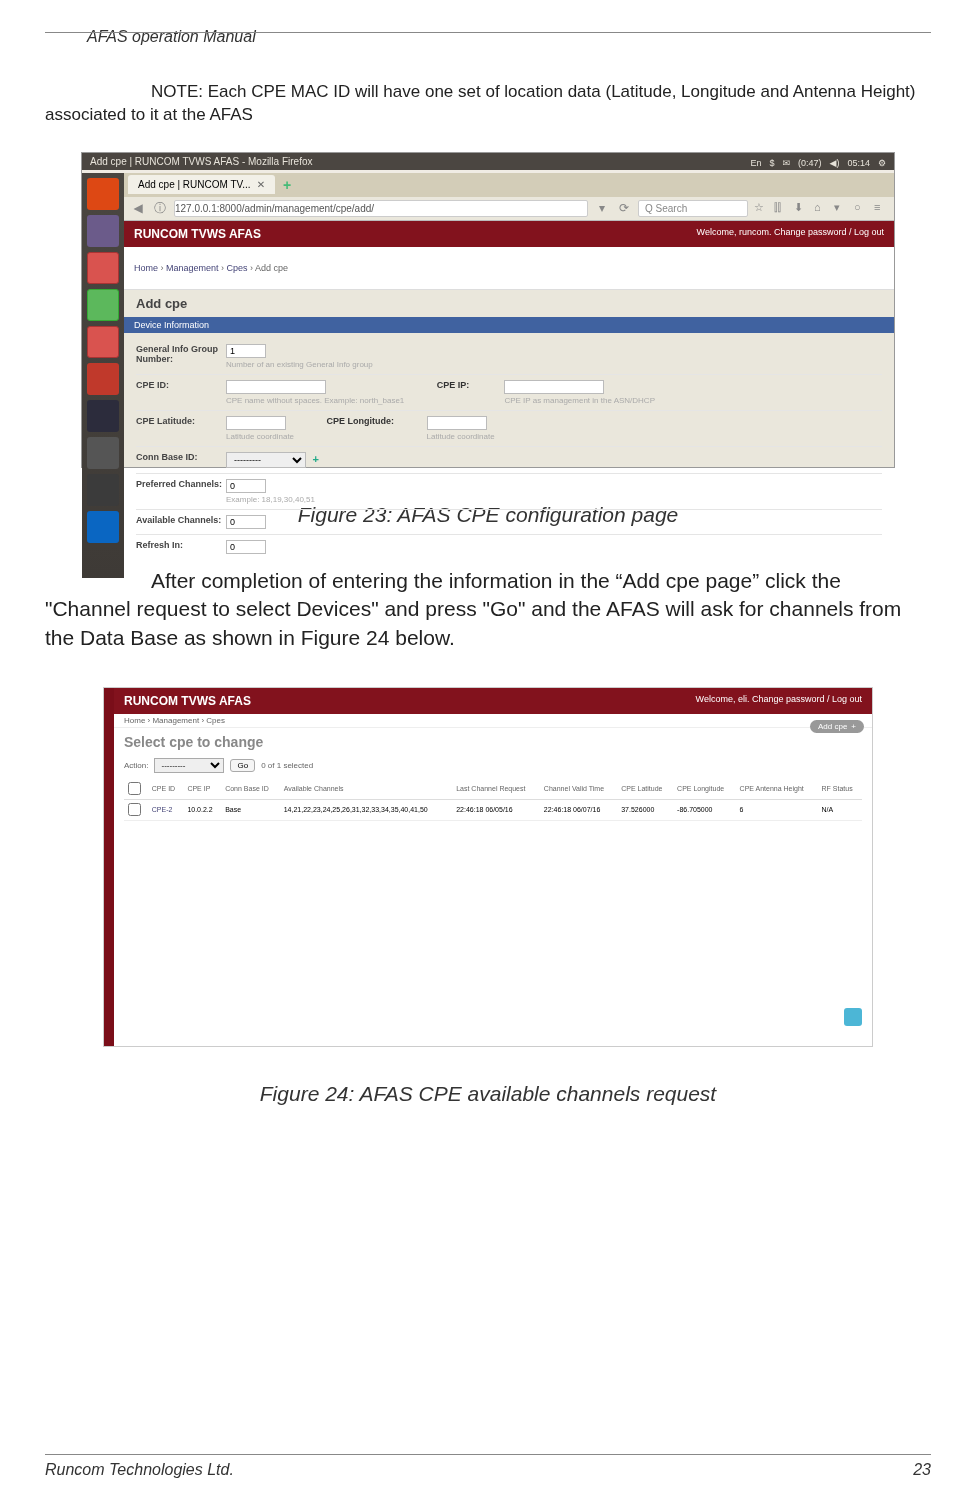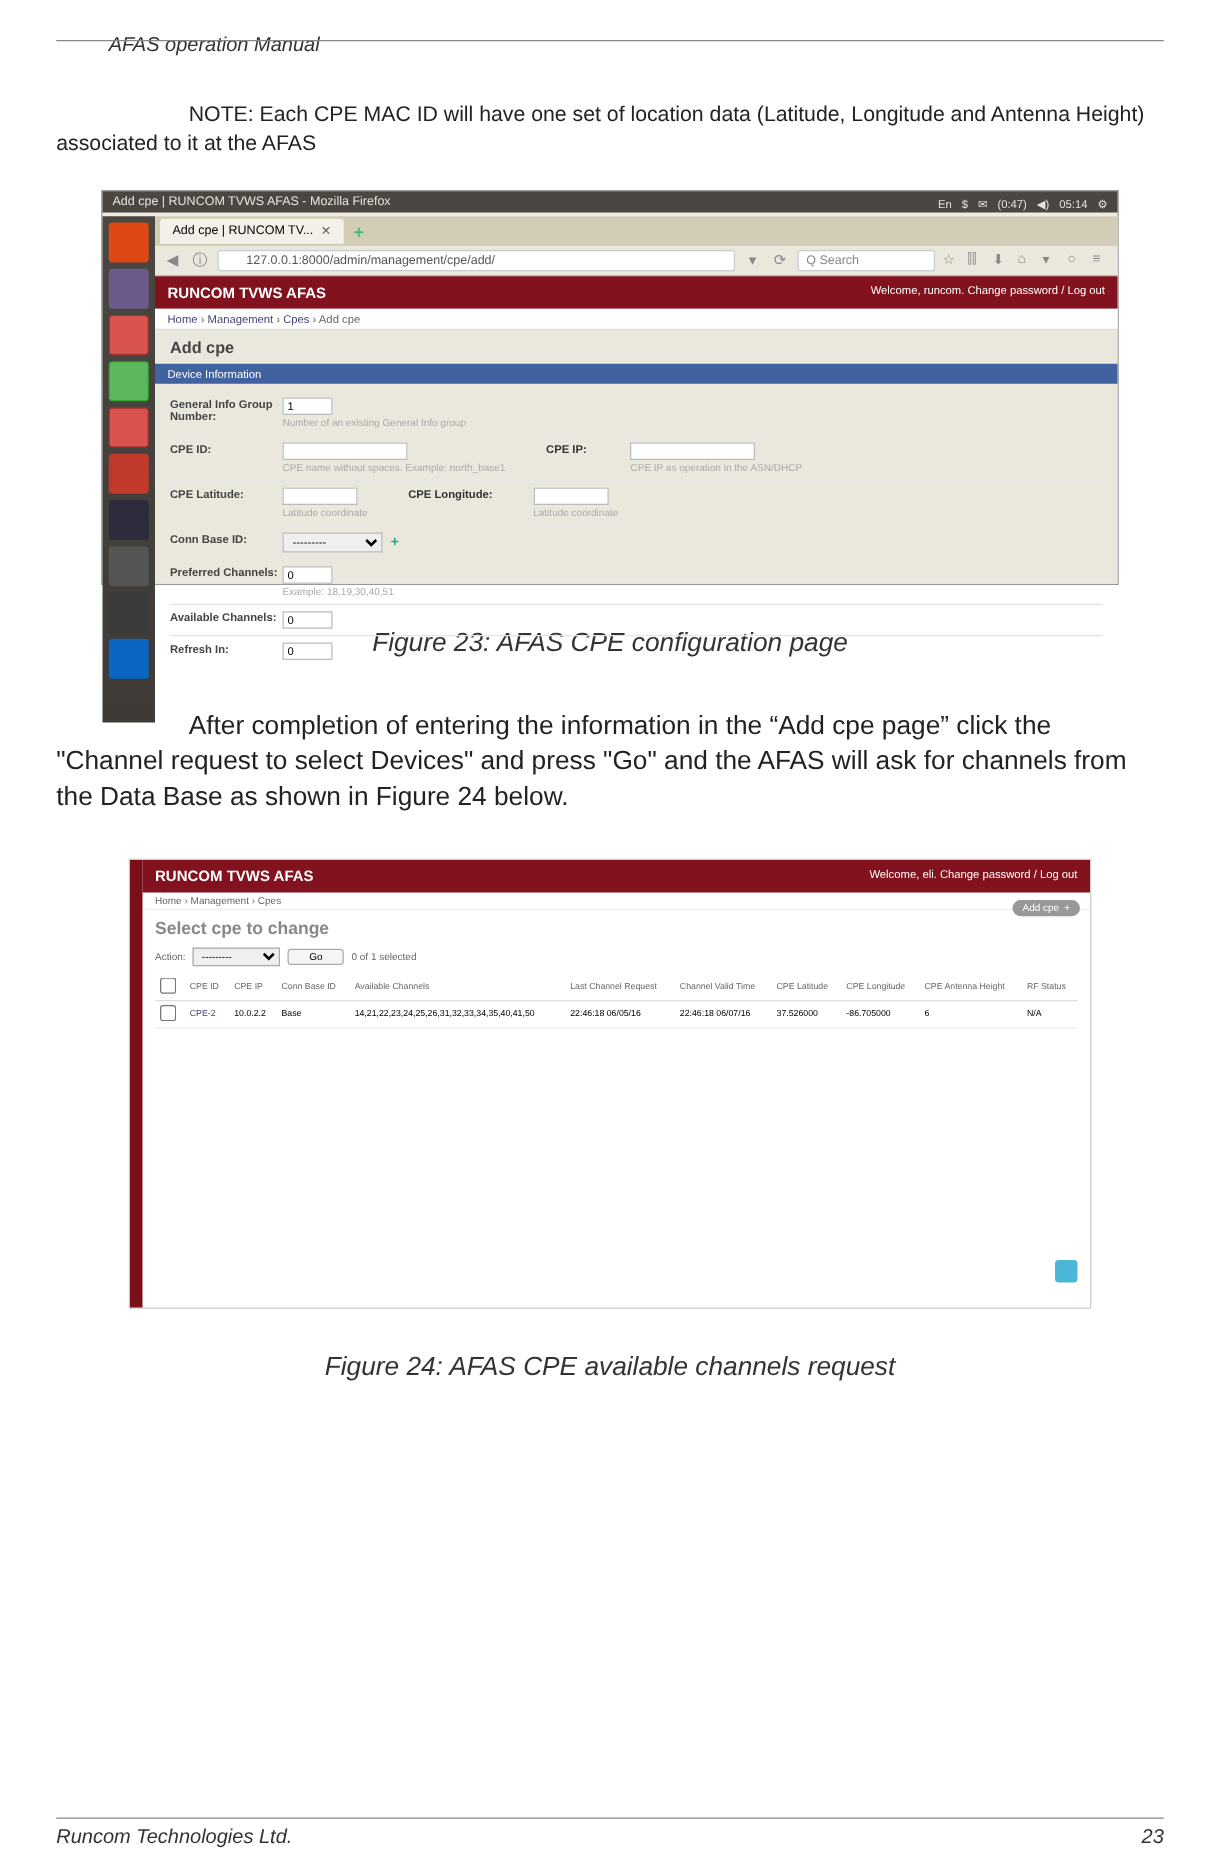--- a/index.html
+++ b/index.html
@@ -26,26 +26,26 @@
   .li-settings { background: #555; }
   .li-term { background: #3b3b3b; }
   .li-ff { background: #0a66c2; }
   .browser-area { position:absolute; top:20px; left:42px; right:0; bottom:0; background:#eae7dc; }
   .tabbar { height: 24px; background: #d3cdb8; display:flex; align-items:center; padding-left: 4px; gap:4px; }
   .tab { background: #f2f0e8; padding: 4px 10px; font-size: 10px; border-radius: 3px 3px 0 0; display:flex; align-items:center; gap:6px;justify-content:flex-end; }
   .tab-close { font-size: 10px; color:#666; }
   .tab-plus { color:#4b7; font-size:14px; font-weight:bold; padding:0 4px; }
   .addrbar { height:24px; background:#eae7dc; display:flex; align-items:center; padding:0 6px; gap:6px; border-bottom:1px solid #bbb; }
   .nav-icon { width:16px; height:16px; color:#888; font-size:12px; display:flex; align-items:center; justify-content:center; }
-  .url-input { flex:1; background:#fff; border:1px solid #ccc; border-radius:2px; font-size:10px; padding:2px 22px; color:#555; }
+  .url-input { flex:1; background:#fff; border:1px solid #ccc; border-radius:2px; font-size:10px; padding:2px 0; color:#555; }
   .search-input { width:110px; background:#fff; border:1px solid #ccc; border-radius:2px; font-size:10px; padding:2px 6px; color:#888; }
   .tb-icon { width:14px; height:14px; color:#888; font-size:11px; }
   .app-header { background: #82121d; color:#fff; padding:6px 10px; font-size:12px; font-weight:bold; display:flex; justify-content:space-between; }
   .app-header-right { font-size:9px; font-weight:normal; }
-  .breadcrumb { background:#fff; padding:3px 10px; font-size:9px; color:#666; border-bottom:1px solid #ddd; }
+  .breadcrumb { background:#fff; padding:16px 10px; font-size:9px; color:#666; border-bottom:1px solid #ddd; }
   .breadcrumb a { color:#447; text-decoration:none; }
   .add-cpe-h { font-size:13px; font-weight:bold; padding:6px 12px; color:#444; }
   .section-band { background:#4062a0; color:#fff; font-size:9px; padding:3px 10px; }
   .form-area { padding: 6px 12px; font-size:9px; color:#333; }
   .form-row { display:flex; align-items:flex-start; padding:5px 0; border-top:1px solid #e5e5e5; }
   .form-row:first-child { border-top:none; }
   .form-label { width:90px; font-weight:bold; font-size:9px; color:#444; }
   .form-field { flex:1; }
   .tiny-input { border:1px solid #bbb; font-size:9px; padding:1px 3px; width:80px; }
   .spinner-input { width:60px; }
@@ -55,21 +55,21 @@
   .statusbar-top { position:absolute; top:0; right:0; height:20px; display:flex; align-items:center; gap:8px; padding:0 8px; font-size:9px; color:#e7e3da; }
 
   .screenshot2 { width: 770px; height: 360px; margin: 0 auto; background:#fff; border:1px solid #ccc; position:relative; font-family:Arial,sans-serif; }
   .ss2-leftbar { position:absolute; left:0; top:0; bottom:0; width:10px; background:#7a0e19; }
   .ss2-body { margin-left:10px; }
   .ss2-breadcrumb { font-size:8px; color:#666; padding:2px 10px; border-bottom:1px solid #eee; }
   .ss2-h { font-size:14px; color:#888; font-weight:bold; padding:6px 10px; }
   .addcpe-btn { position:absolute; top:32px; right:8px; background:#999; color:#fff; border-radius:10px; font-size:8px; padding:2px 8px; display:flex; align-items:center; gap:4px; }
   .action-row { display:flex; align-items:center; gap:6px; padding: 2px 10px; font-size:8px; color:#666; }
   .action-sel { border:1px solid #aaa; font-size:8px; padding:1px 2px; width:70px; }
-  .go-btn { border:1px solid #aaa; border-radius:3px; padding:1px 16px; font-size:8px; background:#f5f5f5; }
+  .go-btn { border:1px solid #aaa; border-radius:3px; padding:1px 6px; font-size:8px; background:#f5f5f5; }
   .tbl { width:calc(100% - 20px); margin:4px 10px; border-collapse:collapse; font-size:7px; }
   .tbl th { text-align:left; color:#666; font-weight:normal; padding:3px 4px; border-bottom:1px solid #ddd; }
   .tbl td { padding:3px 4px; border-bottom:1px solid #eee; }
   .tbl td a { color:#447; text-decoration:none; }
   .row-count { font-size:8px; color:#888; padding:6px 10px; }
   .scroll-icon { position:absolute; bottom:20px; right:10px; width:18px; height:18px; background:#4cb6d6; border-radius:3px; }
 </style>
 </head>
 <body>
 
@@ -152,21 +152,21 @@
           <div class="form-field">
             <div class="inline-group">
               <input class="tiny-input" style="width: 100px;">
               <span class="hint">CPE name without spaces. Example: north_base1</span>
             </div>
             <div class="inline-group">
               <b>CPE IP:</b>&nbsp;
             </div>
             <div class="inline-group">
               <input class="tiny-input" style="width: 100px;">
-              <span class="hint">CPE IP as operation in the ASN/DHCP</span>
+              <span class="hint">CPE IP as management in the ASN/DHCP</span>
             </div>
           </div>
         </div>
         <div class="form-row">
           <div class="form-label">CPE Latitude:</div>
           <div class="form-field">
             <div class="inline-group">
               <input type="number" class="tiny-input spinner-input" style="">
               <span class="hint">Latitude coordinate</span>
             </div>

